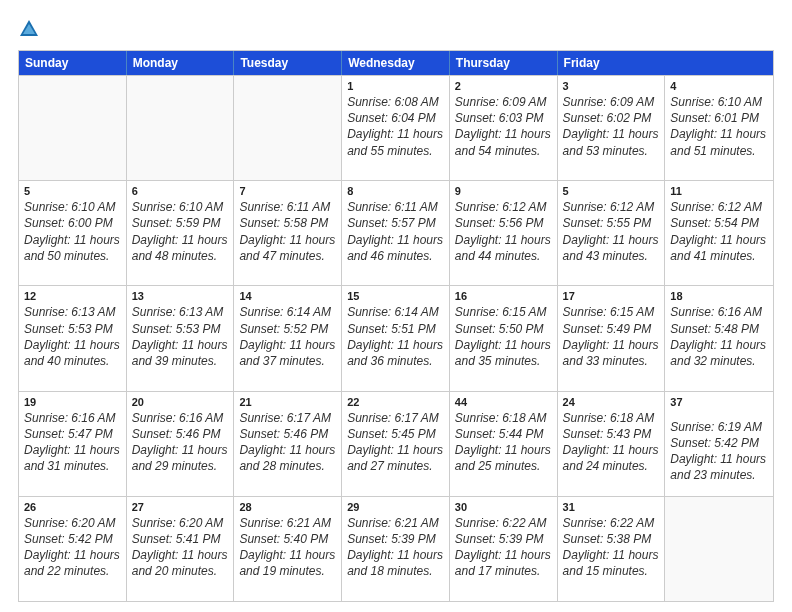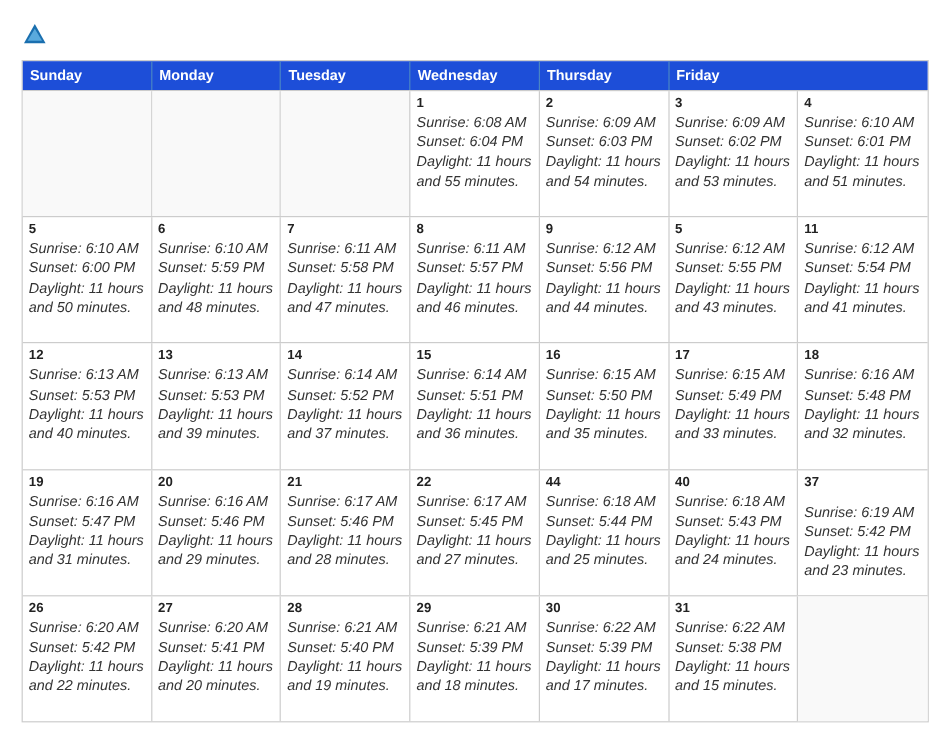--- a/index.html
+++ b/index.html
@@ -310,21 +310,21 @@
 and 27 minutes.</div>
           </div>
           <div class="cal-cell">
             <div class="day-num">44</div>
             <div class="cell-text" style="white-space: pre-line;">Sunrise: 6:18 AM
 Sunset: 5:44 PM
 Daylight: 11 hours
 and 25 minutes.</div>
           </div>
           <div class="cal-cell">
-            <div class="day-num">40</div>
+            <div class="day-num">24</div>
             <div class="cell-text" style="white-space: pre-line;">Sunrise: 6:18 AM
 Sunset: 5:43 PM
 Daylight: 11 hours
 and 24 minutes.</div>
           </div>
           <div class="cal-cell">
             <div class="day-num">37</div>
             <div class="cell-text" style="white-space: pre-line; margin-top: 11px;">Sunrise: 6:19 AM
 Sunset: 5:42 PM
 Daylight: 11 hours

